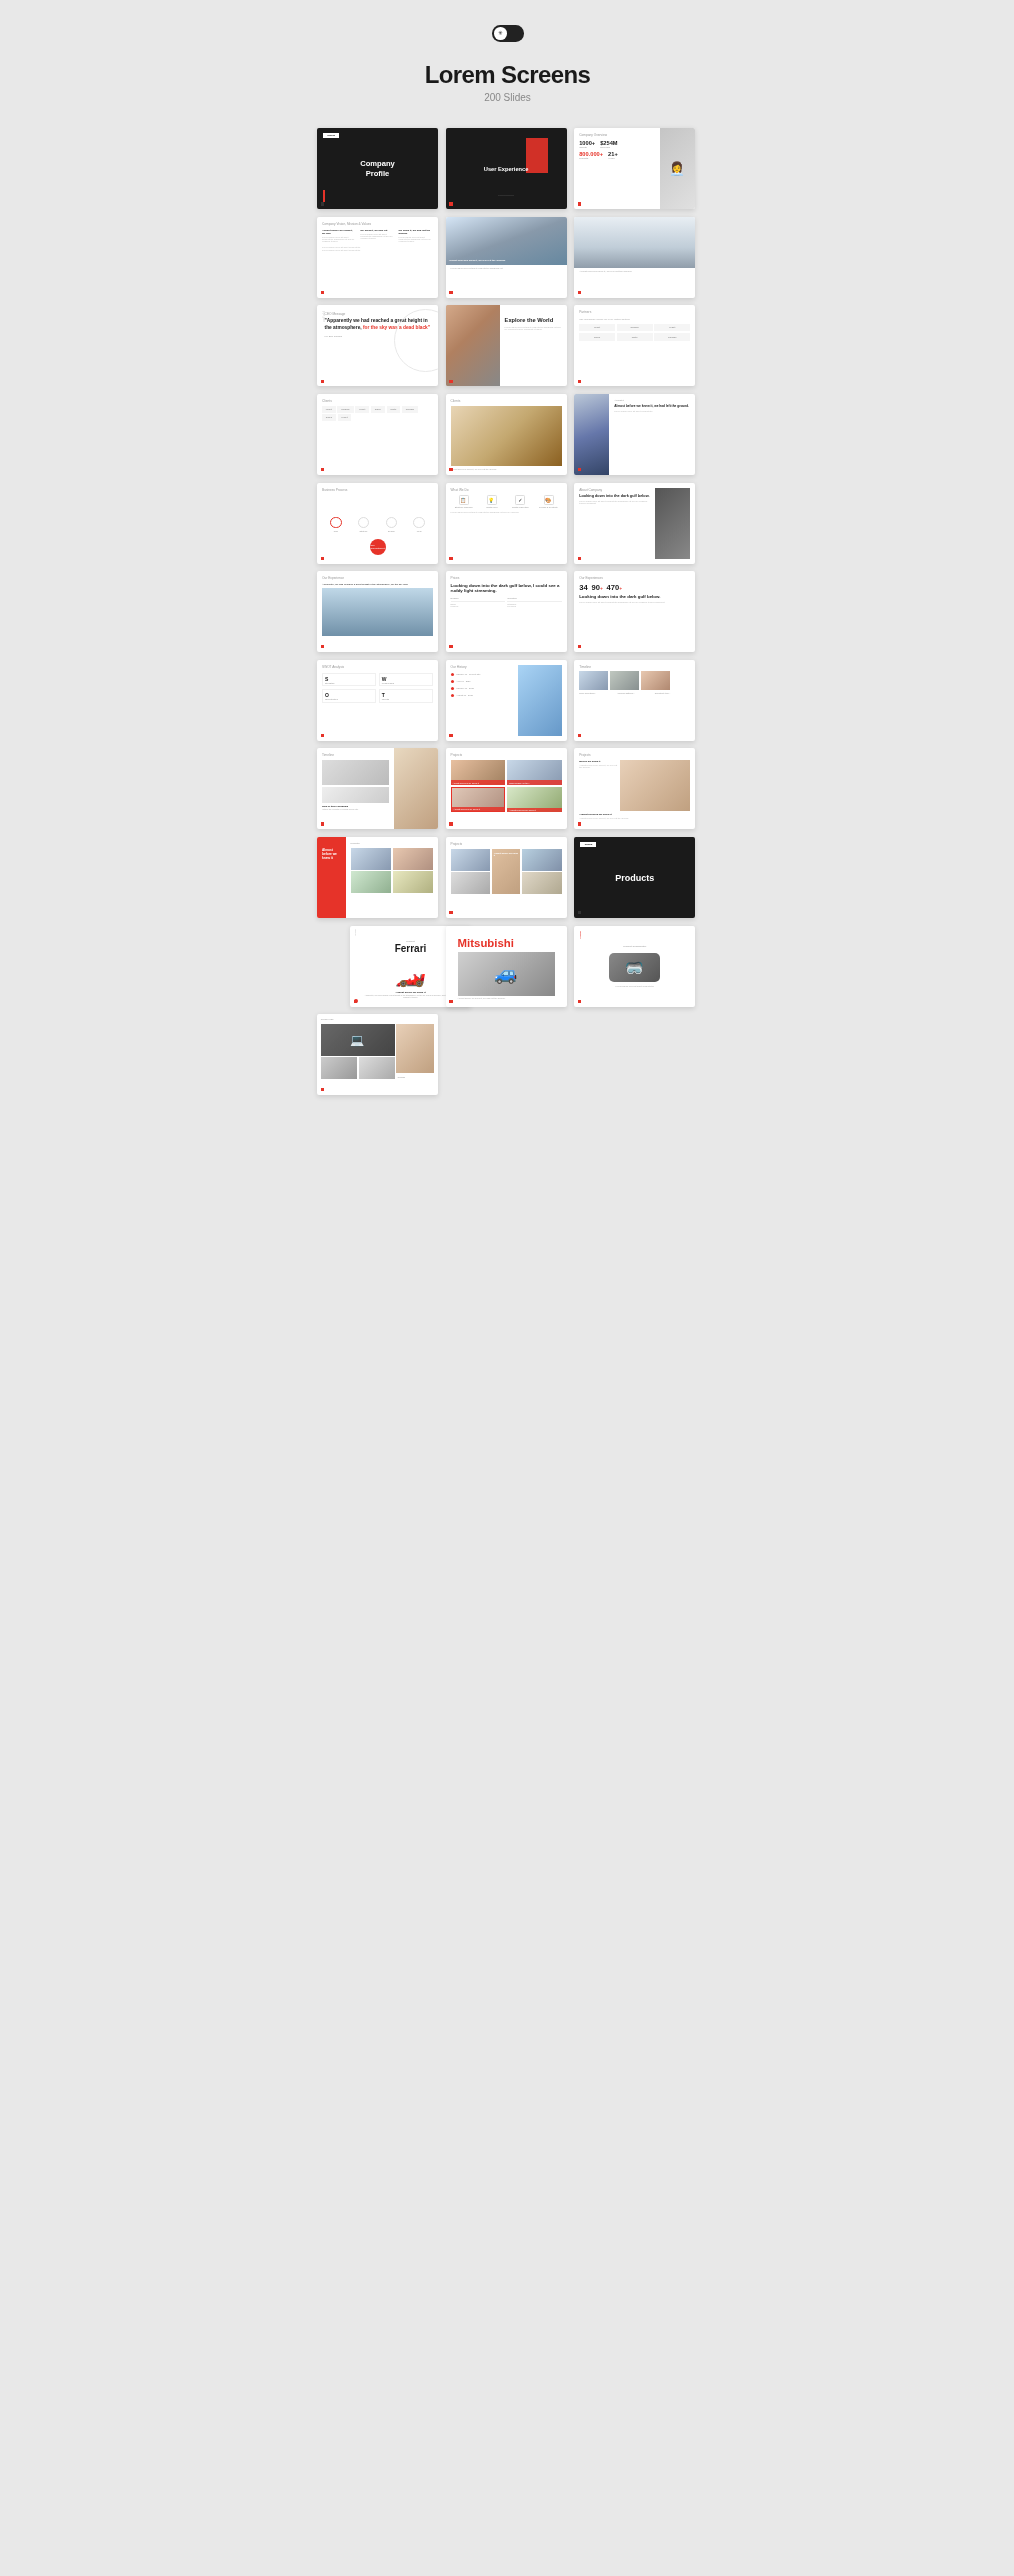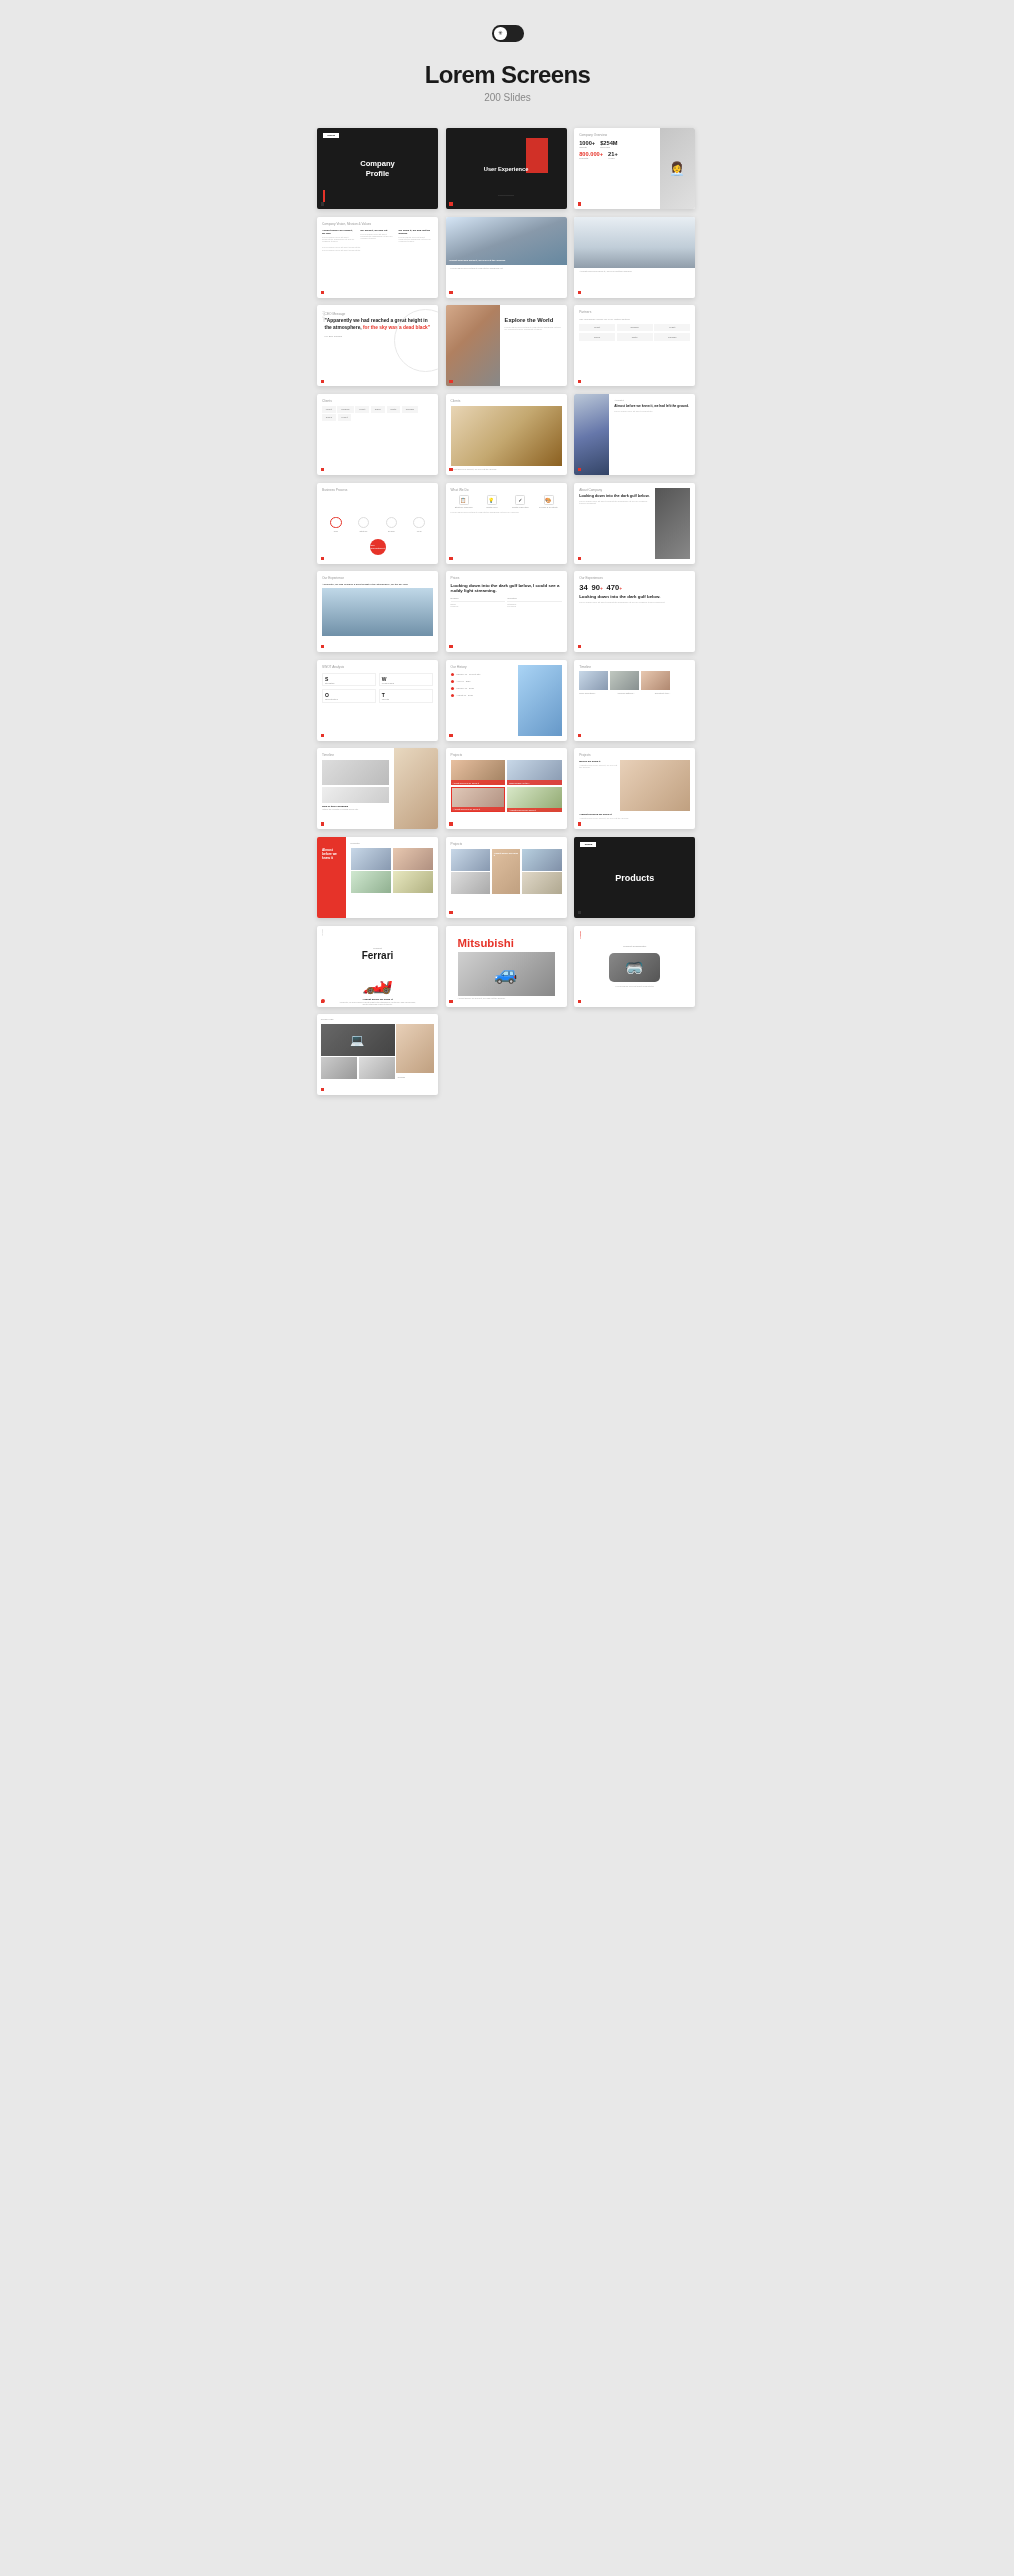--- a/index.html
+++ b/index.html
@@ -638,21 +638,22 @@
       color: #1a1a1a;
       display: flex;
       align-items: center;
       justify-content: center;
       font-weight: 700;
     }
 
     
     .slide-ferrari {
       background: white;
-      padding: 21px;
+      padding: 14px;
+      margin-left: 33px;
     }
     .slide-ferrari .fe-brand {
       font-size: 10px;
       font-weight: 800;
       color: #1a1a1a;
       text-align: center;
       margin-bottom: 1.3px;
     }
 
     

